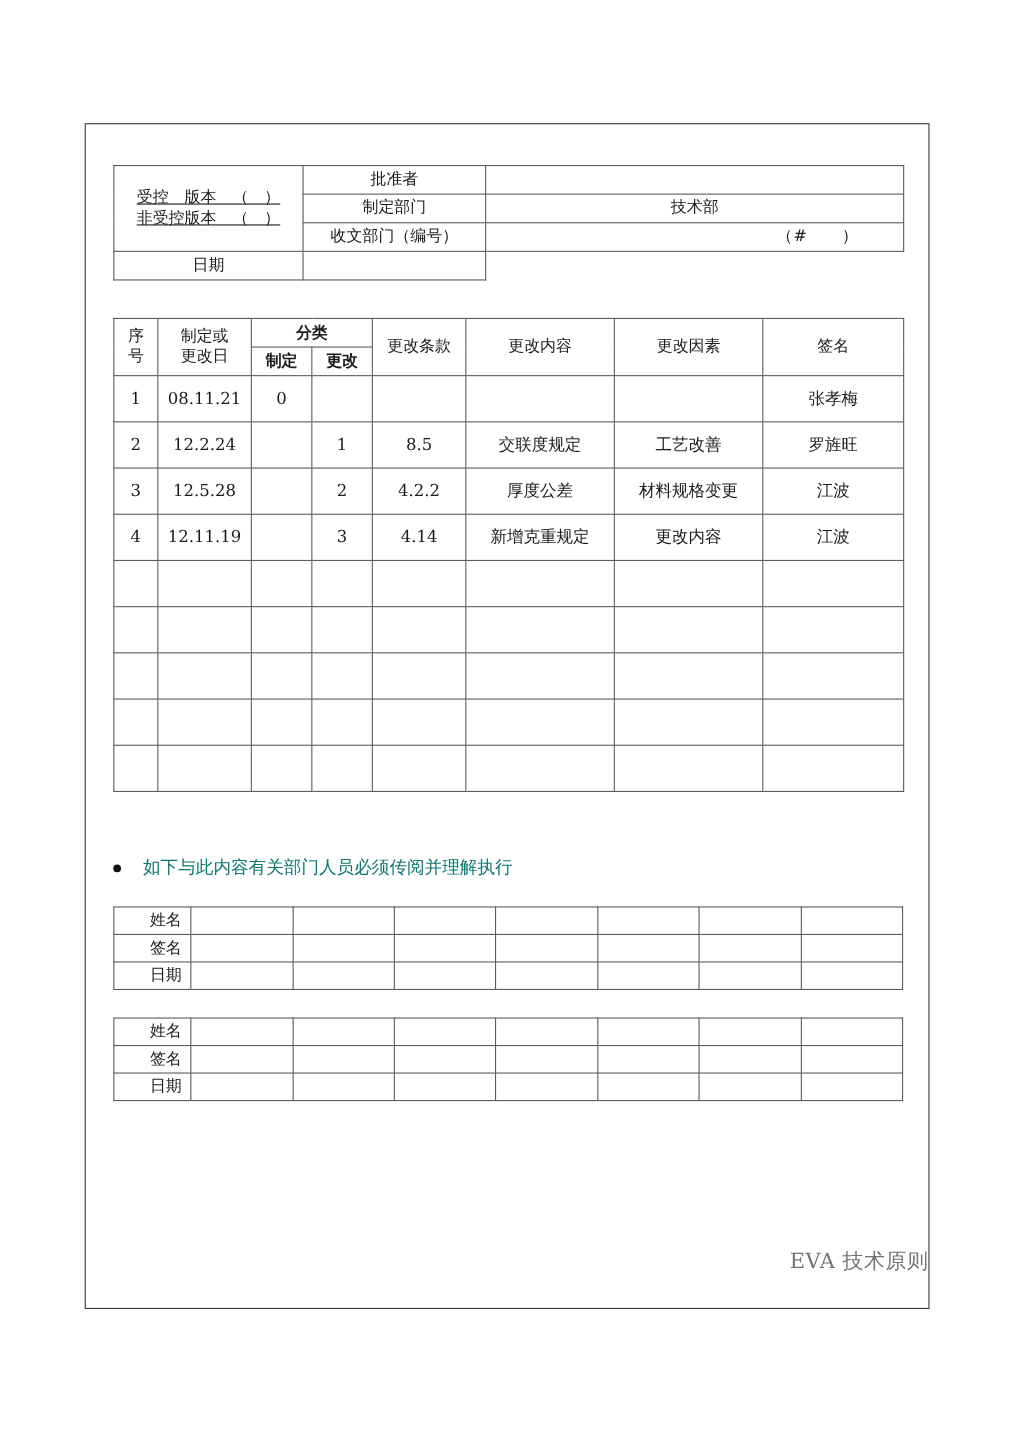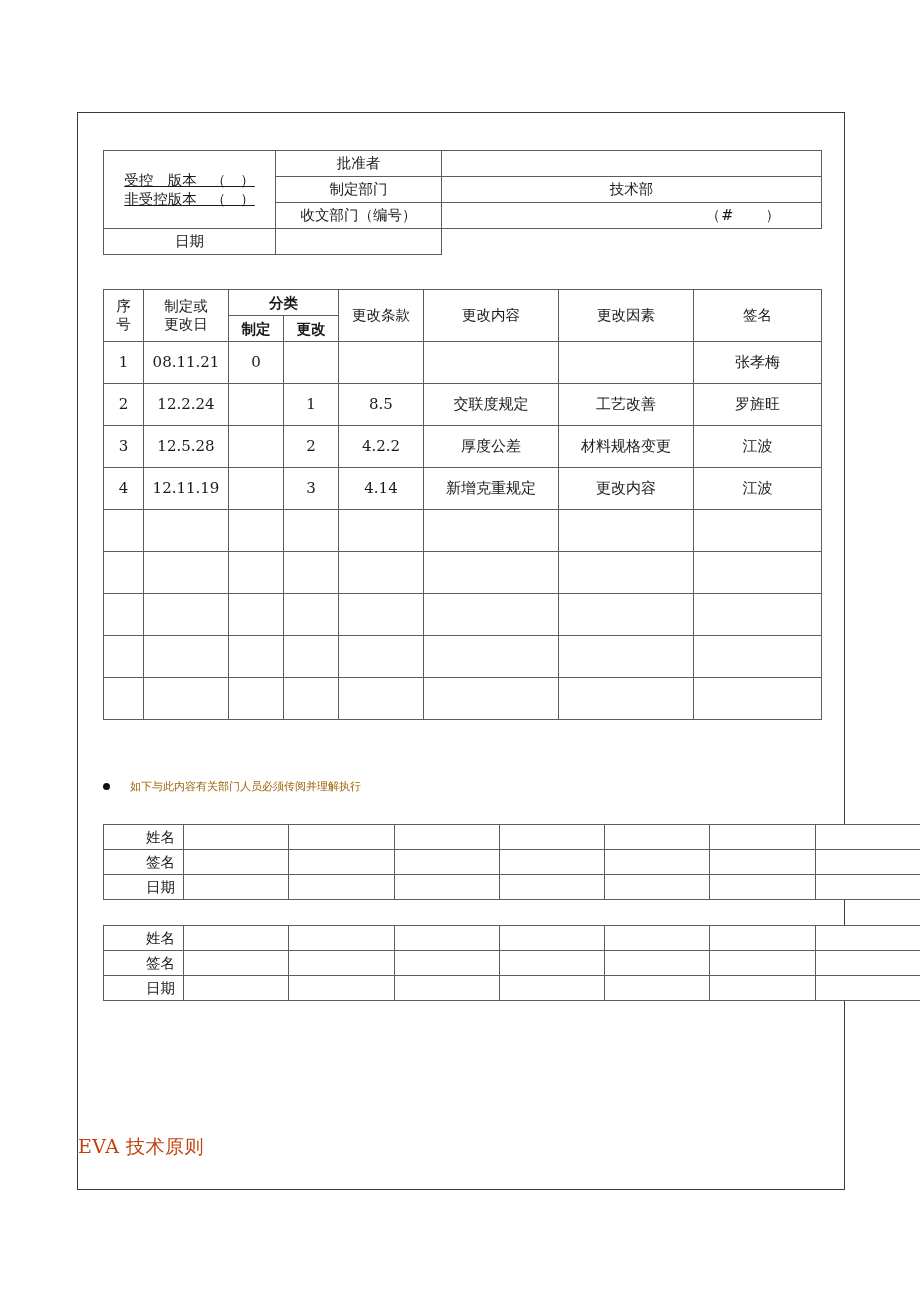--- a/index.html
+++ b/index.html
@@ -85,56 +85,56 @@
     line-height: 1.2;
   }
   #change-table td.hdr-split { height: 25px; font-weight: bold; }
   #change-table td.empty-row { height: 41px; }
 
   
   #note-line {
     position: absolute;
     left: 25px;
     top: 666px;
-    font-size: 11px;
-    color: #a16207;
+    font-size: 16px;
+    color: #0f766e;
     display: flex;
     align-items: center;
     white-space: nowrap;
   }
   #note-bullet {
     display: inline-block;
     width: 7px;
     height: 7px;
     border-radius: 50%;
     background: #111111;
     margin-right: 20px;
     flex: none;
   }
 
   
-  .sig-table { width: 818px; position: absolute; left: 25px; }
+  .sig-table { width: 718px; position: absolute; left: 25px; }
   #sig-table-1 { top: 711px; }
   #sig-table-2 { top: 812px; }
   .sig-table td { height: 24px; font-size: 14.5px; }
   .sig-table td.sig-label {
     text-align: right;
     padding-right: 8px;
     white-space: nowrap;
   }
 
   
   #footer-title {
     position: absolute;
     left: 0;
     right: 0;
     top: 1021px;
-    text-align: left;
+    text-align: right;
     font-size: 19px;
-    color: #c2410c;
+    color: #737373;
     letter-spacing: 0.5px;
   }
 </style>
 </head>
 <body>
 
 <div id="page-frame">
 
   <table class="doc" id="control-table">
     <colgroup>

